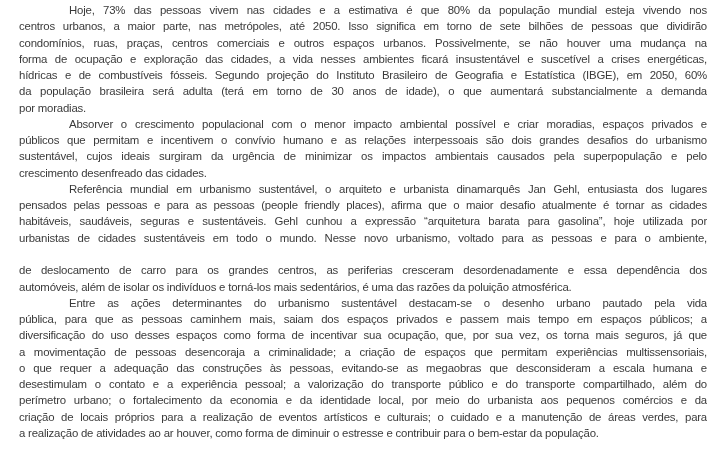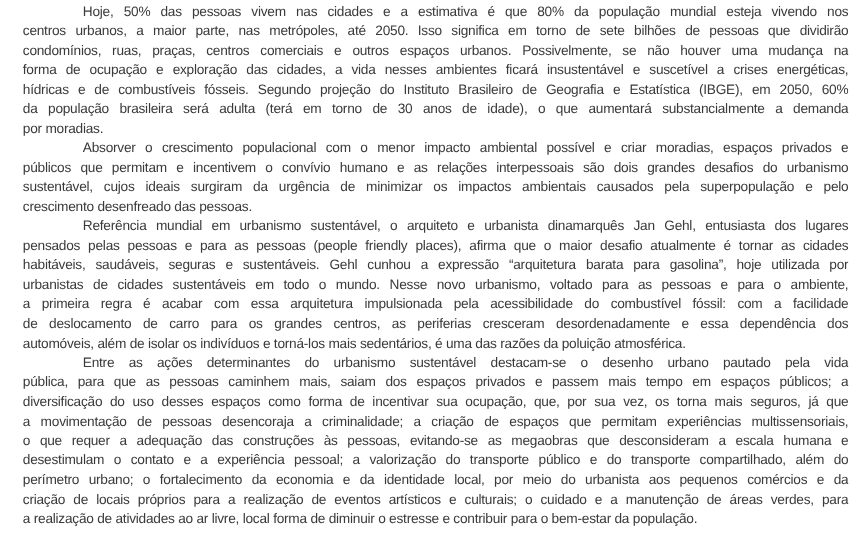--- a/index.html
+++ b/index.html
@@ -42,41 +42,41 @@
     text-align-last: left;
     text-indent: 0;
   }
   .it { }
 </style>
 </head>
 <body>
 
 <div class="textblock">
 
-  <div class="line indent"><span class="num">1</span><span class="txt">Hoje, 50% das pessoas vivem nas cidades e a estimativa é que 80% da população mundial esteja vivendo nos</span></div>
+  <div class="line indent"><span class="num">1</span><span class="txt">Hoje, 73% das pessoas vivem nas cidades e a estimativa é que 80% da população mundial esteja vivendo nos</span></div>
   <div class="line"><span class="num"></span><span class="txt">centros urbanos, a maior parte, nas metrópoles, até 2050. Isso significa em torno de sete bilhões de pessoas que dividirão</span></div>
   <div class="line"><span class="num"></span><span class="txt">condomínios, ruas, praças, centros comerciais e outros espaços urbanos. Possivelmente, se não houver uma mudança na</span></div>
   <div class="line"><span class="num">4</span><span class="txt">forma de ocupação e exploração das cidades, a vida nesses ambientes ficará insustentável e suscetível a crises energéticas,</span></div>
   <div class="line"><span class="num"></span><span class="txt">hídricas e de combustíveis fósseis. Segundo projeção do Instituto Brasileiro de Geografia e Estatística (IBGE), em 2050, 60%</span></div>
   <div class="line"><span class="num"></span><span class="txt">da população brasileira será adulta (terá em torno de 30 anos de idade), o que aumentará substancialmente a demanda</span></div>
   <div class="line pend"><span class="num">7</span><span class="txt">por moradias.</span></div>
   <div class="line indent"><span class="num"></span><span class="txt">Absorver o crescimento populacional com o menor impacto ambiental possível e criar moradias, espaços privados e</span></div>
   <div class="line"><span class="num"></span><span class="txt">públicos que permitam e incentivem o convívio humano e as relações interpessoais são dois grandes desafios do urbanismo</span></div>
   <div class="line"><span class="num">10</span><span class="txt">sustentável, cujos ideais surgiram da urgência de minimizar os impactos ambientais causados pela superpopulação e pelo</span></div>
-  <div class="line pend"><span class="num"></span><span class="txt">crescimento desenfreado das pessoas.</span></div>
+  <div class="line pend"><span class="num"></span><span class="txt">crescimento desenfreado das cidades.</span></div>
   <div class="line indent"><span class="num"></span><span class="txt">Referência mundial em urbanismo sustentável, o arquiteto e urbanista dinamarquês Jan Gehl, entusiasta dos lugares</span></div>
   <div class="line"><span class="num">13</span><span class="txt"><span>pensados pelas pessoas e para as pessoas (</span><span class="it">people friendly places</span><span>), afirma que o maior desafio atualmente é tornar as cidades</span></span></div>
   <div class="line"><span class="num"></span><span class="txt">habitáveis, saudáveis, seguras e sustentáveis. Gehl cunhou a expressão “arquitetura barata para gasolina”, hoje utilizada por</span></div>
   <div class="line"><span class="num"></span><span class="txt">urbanistas de cidades sustentáveis em todo o mundo. Nesse novo urbanismo, voltado para as pessoas e para o ambiente,</span></div>
-  <div class="line"><span class="num">16</span><span class="txt">a primeira regra é acabar com essa arquitetura impulsionada pela acessibilidade do combustível fóssil: com a facilidade</span></div>
+  <div class="line"><span class="num">16</span></div>
   <div class="line"><span class="num"></span><span class="txt">de deslocamento de carro para os grandes centros, as periferias cresceram desordenadamente e essa dependência dos</span></div>
   <div class="line pend"><span class="num"></span><span class="txt">automóveis, além de isolar os indivíduos e torná-los mais sedentários, é uma das razões da poluição atmosférica.</span></div>
   <div class="line indent"><span class="num">19</span><span class="txt">Entre as ações determinantes do urbanismo sustentável destacam-se o desenho urbano pautado pela vida</span></div>
   <div class="line"><span class="num"></span><span class="txt">pública, para que as pessoas caminhem mais, saiam dos espaços privados e passem mais tempo em espaços públicos; a</span></div>
   <div class="line"><span class="num"></span><span class="txt">diversificação do uso desses espaços como forma de incentivar sua ocupação, que, por sua vez, os torna mais seguros, já que</span></div>
   <div class="line"><span class="num">22</span><span class="txt">a movimentação de pessoas desencoraja a criminalidade; a criação de espaços que permitam experiências multissensoriais,</span></div>
   <div class="line"><span class="num"></span><span class="txt">o que requer a adequação das construções às pessoas, evitando-se as megaobras que desconsideram a escala humana e</span></div>
   <div class="line"><span class="num"></span><span class="txt">desestimulam o contato e a experiência pessoal; a valorização do transporte público e do transporte compartilhado, além do</span></div>
   <div class="line"><span class="num"></span><span class="txt">perímetro urbano; o fortalecimento da economia e da identidade local, por meio do urbanista aos pequenos comércios e da</span></div>
   <div class="line"><span class="num"></span><span class="txt">criação de locais próprios para a realização de eventos artísticos e culturais; o cuidado e a manutenção de áreas verdes, para</span></div>
-  <div class="line pend"><span class="num">28</span><span class="txt">a realização de atividades ao ar livre, local forma de diminuir o estresse e contribuir para o bem-estar da população.</span></div>
+  <div class="line pend"><span class="num">28</span><span class="txt">a realização de atividades ao ar houver, como forma de diminuir o estresse e contribuir para o bem-estar da população.</span></div>
 
 </div>
 
 </body></html>

